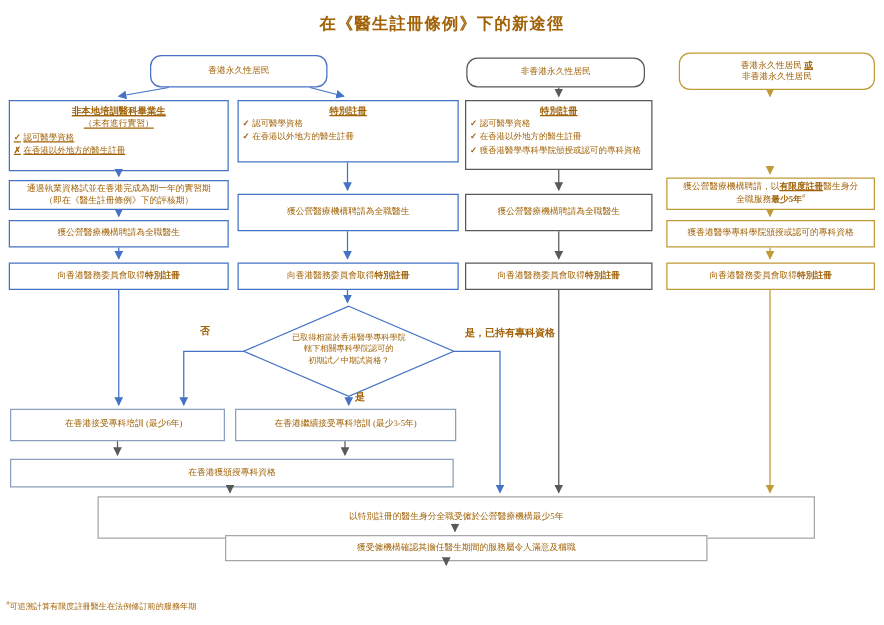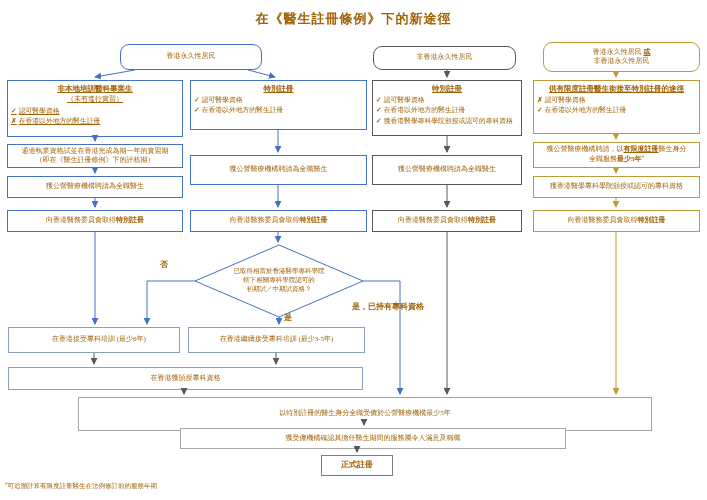--- a/index.html
+++ b/index.html
@@ -72,25 +72,20 @@
     <span class="crit"><span class="mk">✓</span><span>在香港以外地方的醫生註冊</span></span>
   </div>
 
   <div class="box dark hdr" style="left:372px; top:80px; width:150px; height:56px;">
     <span class="t">特別註冊</span>
     <span class="crit"><span class="mk">✓</span><span>認可醫學資格</span></span>
     <span class="crit"><span class="mk">✓</span><span>在香港以外地方的醫生註冊</span></span>
     <span class="crit"><span class="mk">✓</span><span>獲香港醫學專科學院頒授或認可的專科資格</span></span>
   </div>
 
-  <div class="box gold hdr" style="left:533px; top:80px; width:167px; height:54px;">
-    <span class="t">供有限度註冊醫生銜接至特別註冊的途徑</span>
-    <span class="crit"><span class="mk">✗</span><span>認可醫學資格</span></span>
-    <span class="crit"><span class="mk">✓</span><span>在香港以外地方的醫生註冊</span></span>
-  </div>
 
   <div class="box blue" style="left:7px; top:144px; width:176px; height:24px;">
     <span>通過執業資格試並在香港完成為期一年的實習期</span>
     <span>（即在《醫生註冊條例》下的評核期）</span>
   </div>
   <div class="box blue" style="left:7px; top:176px; width:176px; height:22px;">
     <span>獲公營醫療機構聘請為全職醫生</span>
   </div>
   <div class="box blue" style="left:7px; top:210px; width:176px; height:22px;">
     <span><span>向香港醫務委員會取得</span><span class="b">特別註冊</span></span>
@@ -130,23 +125,20 @@
   <div class="box grayb" style="left:8px; top:367px; width:355px; height:23px;">
     <span>在香港獲頒授專科資格</span>
   </div>
 
   <div class="box grayl" style="left:78px; top:397px; width:574px; height:34px;">
     <span>以特別註冊的醫生身分全職受僱於公營醫療機構最少5年</span>
   </div>
   <div class="box grayl" style="left:180px; top:428px; width:386px; height:21px;">
     <span>獲受僱機構確認其擔任醫生期間的服務屬令人滿意及稱職</span>
   </div>
-  <div class="box graym" style="left:321px; top:455px; width:72px; height:21px; font-size:8px; font-weight:bold;">
-    <span>正式註冊</span>
-  </div>
 
   <svg class="wires" width="707" height="500" viewBox="0 0 707 500">
     <defs>
       <marker id="mB" viewBox="0 0 8 8" refX="7" refY="4" markerWidth="7" markerHeight="7" orient="auto-start-reverse">
         <path d="M0,0 L8,4 L0,8 z" fill="#4472c4"></path>
       </marker>
       <marker id="mD" viewBox="0 0 8 8" refX="7" refY="4" markerWidth="7" markerHeight="7" orient="auto-start-reverse">
         <path d="M0,0 L8,4 L0,8 z" fill="#595959"></path>
       </marker>
       <marker id="mG" viewBox="0 0 8 8" refX="7" refY="4" markerWidth="7" markerHeight="7" orient="auto-start-reverse">
@@ -185,19 +177,19 @@
     <path class="wgold" d="M616,232 L616,394" marker-end="url(#mG)"></path>
   </svg>
 
   <div class="ovl qtext" style="left:199px; top:267px; width:160px;">
     <div>已取得相當於香港醫學專科學院</div>
     <div>轄下相關專科學院認可的</div>
     <div>初期試／中期試資格？</div>
   </div>
   <div class="ovl lbl" style="left:160px; top:259px;">否</div>
   <div class="ovl lbl" style="left:284px; top:312px;">是</div>
-  <div class="ovl lbl" style="left:352px; top:261px;margin-top:40px;">是，已持有專科資格</div>
+  <div class="ovl lbl" style="left:372px; top:261px;">是，已持有專科資格</div>
 
   <div class="footnote">
     <sup>#</sup><span>可追溯計算有限度註冊醫生在法例修訂前的服務年期</span>
   </div>
 
 </div>
 
 </body></html>

